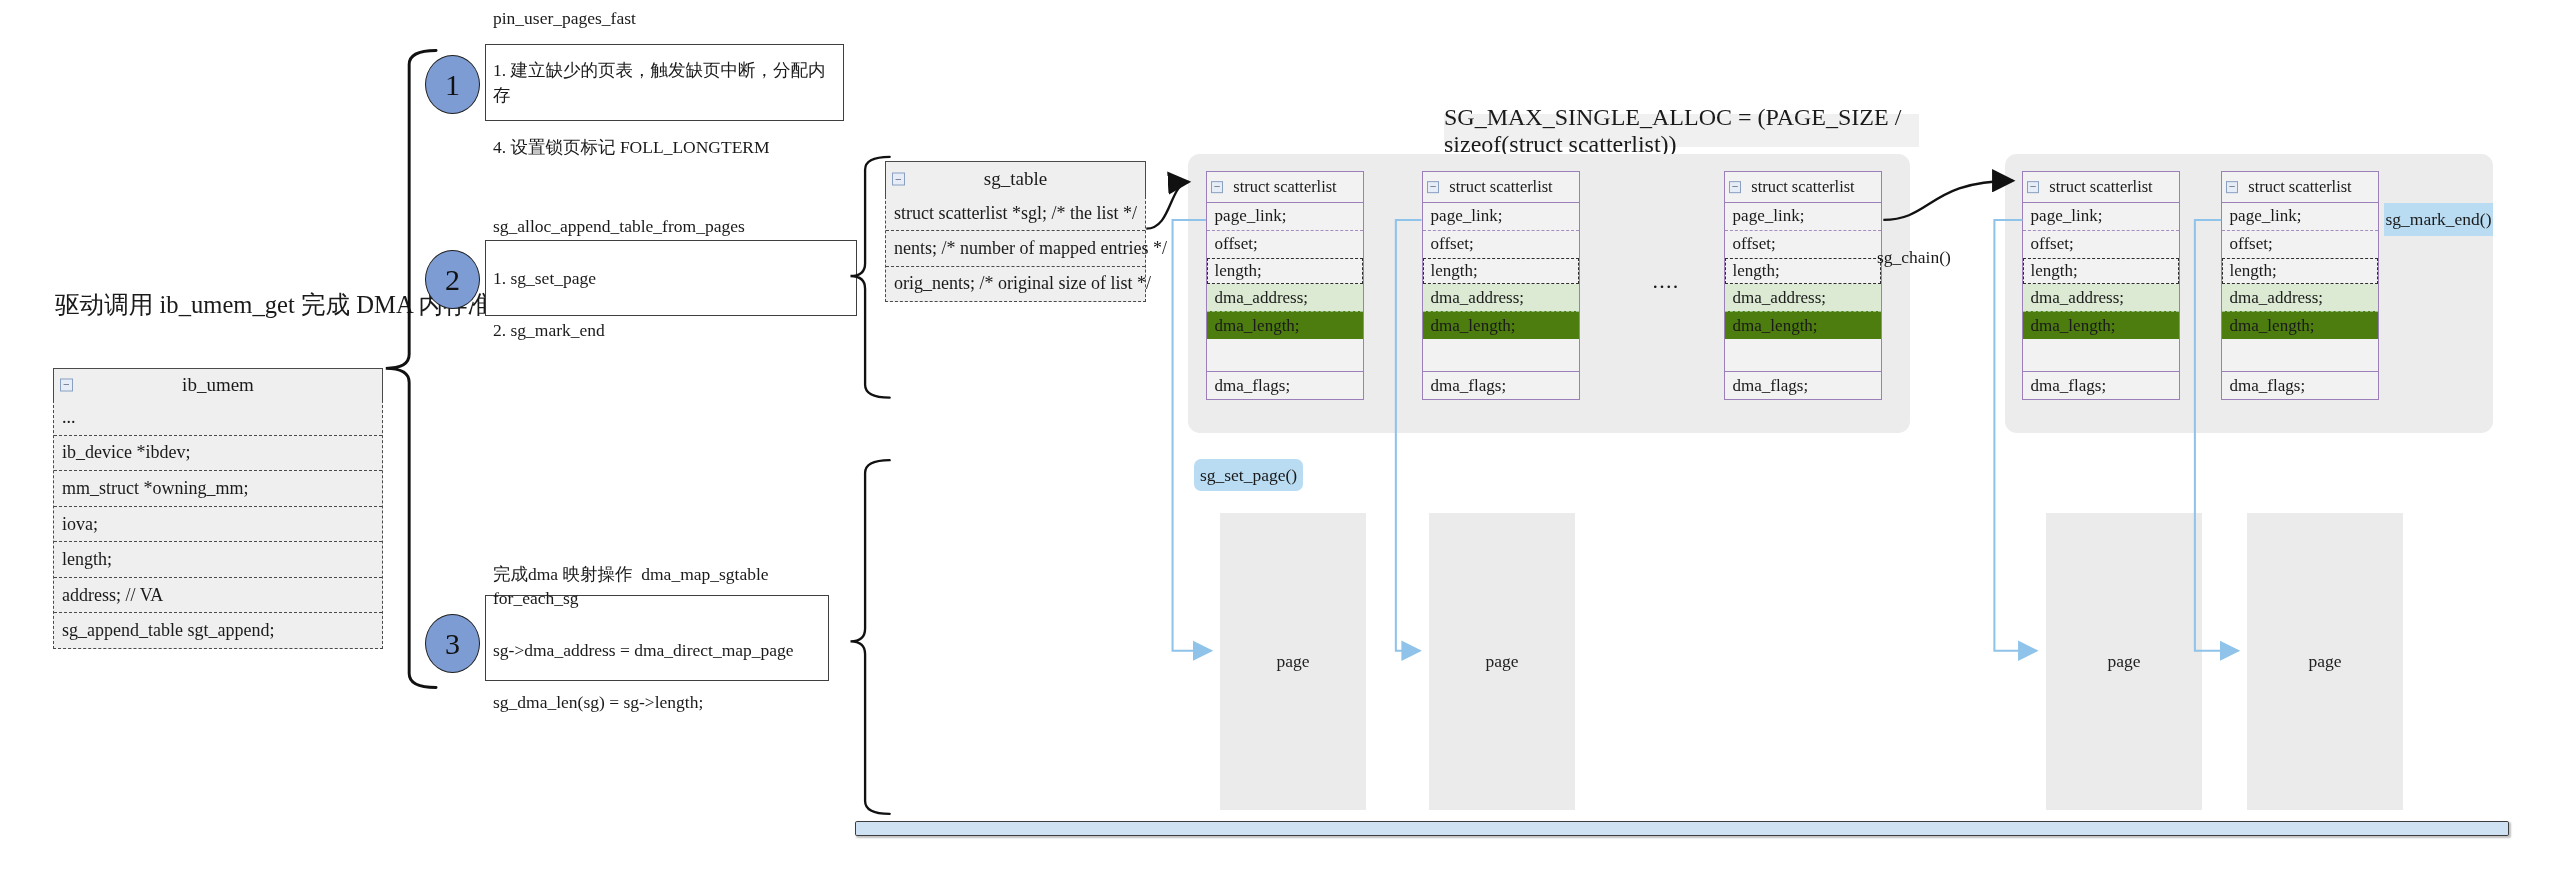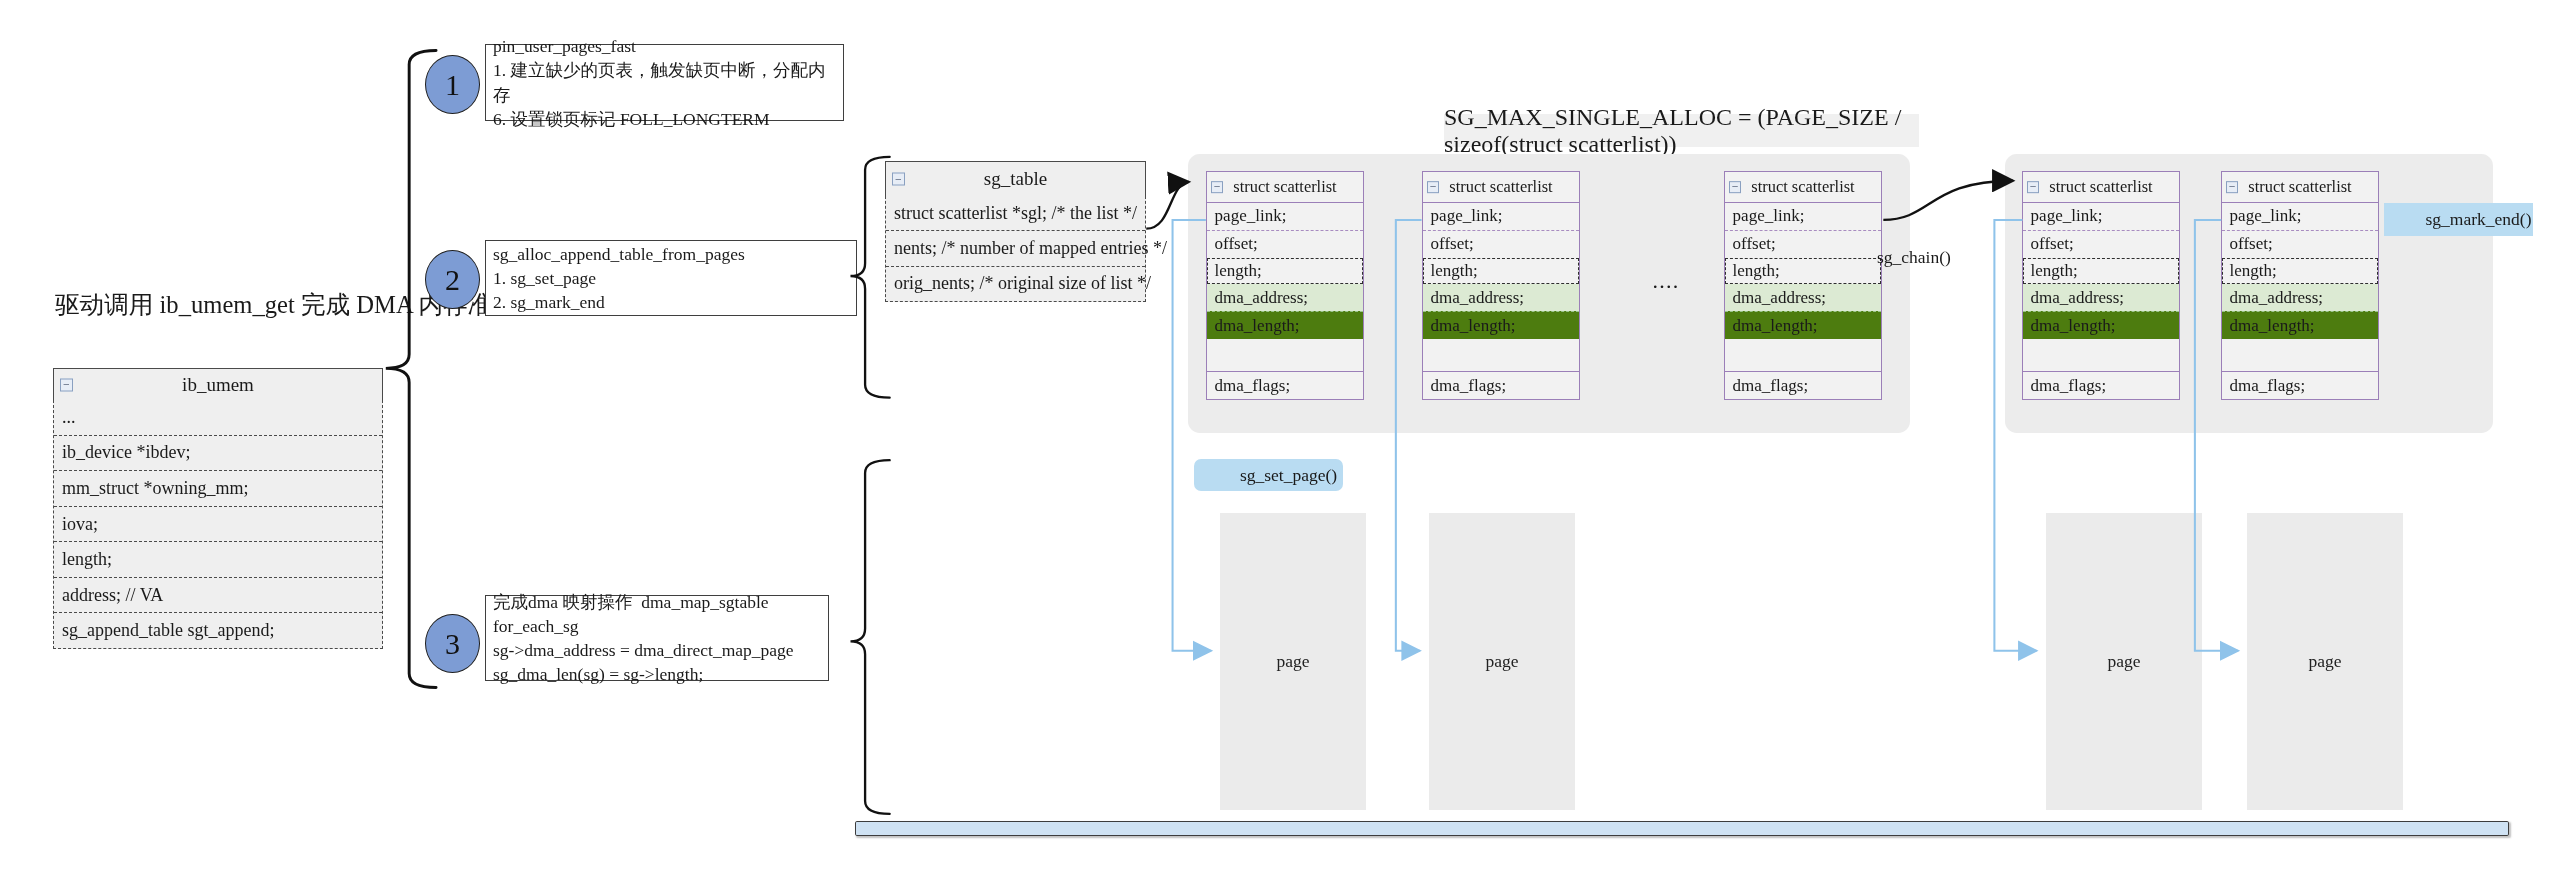--- a/index.html
+++ b/index.html
@@ -11,21 +11,21 @@
   
   .left-note{left:55px;top:288px;font-size:24.6px;white-space:nowrap;}
 
   
   .step-circle{width:53px;height:57px;border-radius:50%;background:#7d9cd4;border:1.8px solid #1f1f1f;
     display:flex;align-items:center;justify-content:center;font-size:30px;color:#111;}
   .c1{left:425px;top:55px;} .c2{left:425px;top:250px;} .c3{left:425px;top:614px;}
 
   
   .step-box{background:#fff;border:1.8px solid #3f3f3f;box-sizing:border-box;padding:14px 7px;
-    display:flex;flex-direction:column;justify-content:center;}
+    display:flex;flex-direction:column;justify-content:center;gap:28px;}
   .b1{left:485px;top:44px;width:359px;height:77px;}
   .b2{left:485px;top:240px;width:372px;height:76px;}
   .b3{left:485px;top:595px;width:344px;height:86px;}
   .step-line{font-size:17.5px;line-height:1.38;white-space:pre-wrap;}
 
   
   .gtable{box-sizing:border-box;display:flex;flex-direction:column;}
   .gtable .ghead{background:#efefef;border:1.8px solid #4a4a4a;border-bottom:none;position:relative;
     display:flex;align-items:center;justify-content:center;font-size:19px;}
   .gtable .gbody{flex:1;display:flex;flex-direction:column;background:#efefef;
@@ -61,21 +61,21 @@
   .r-dmaflags{border-top:1.2px solid #9b7fb8;margin-top:32px;}
   .t1{left:1206px;} .t2{left:1422px;} .t3{left:1724px;} .t4{left:2022px;} .t5{left:2221px;}
 
   .dots{left:1631px;top:268px;width:70px;text-align:center;font-size:22px;letter-spacing:1.2px;}
 
   
   .formula{left:1444px;top:114px;width:475px;height:33px;background:#f0f0f0;
     display:flex;align-items:center;justify-content:center;font-size:24px;}
 
   
-  .fnlabel{background:#b9dcf2;display:flex;align-items:center;justify-content:center;font-size:17.5px;padding-left:40px;}
+  .fnlabel{background:#b9dcf2;display:flex;align-items:center;justify-content:center;font-size:17.5px;}
   .l-setpage{left:1194px;top:459px;width:109px;height:32px;border-radius:7px;}
   .l-markend{left:2384px;top:203px;width:109px;height:33px;}
   .l-chain{left:1877px;top:244px;width:94px;height:26px;background:transparent;font-size:17.5px;
     display:flex;align-items:center;}
 
   
   .page-box{top:513px;width:146px;height:297px;background:#ebebeb;display:flex;align-items:center;
     justify-content:center;font-size:17.5px;color:#222;position:absolute;}
   .p1{left:1220px;} .p2{left:1429px;} .p3{left:2046px;width:156px;} .p4{left:2247px;width:156px;}
 
@@ -106,21 +106,21 @@
       <div class="grow">length;</div>
       <div class="grow">address; // VA</div>
       <div class="grow">sg_append_table sgt_append;</div>
     </div>
   </div>
 
   <div class="abs step-circle c1">1</div>
   <div class="abs step-box b1">
     <div class="step-line">pin_user_pages_fast</div>
     <div class="step-line">1. 建立缺少的页表，触发缺页中断，分配内存</div>
-    <div class="step-line">6. 设置锁页标记 FOLL_LONGTERM</div>
+    <div class="step-line">4. 设置锁页标记 FOLL_LONGTERM</div>
   </div>
 
   <div class="abs step-circle c2">2</div>
   <div class="abs step-box b2">
     <div class="step-line">sg_alloc_append_table_from_pages</div>
     <div class="step-line">1. sg_set_page</div>
     <div class="step-line">2. sg_mark_end</div>
   </div>
 
   <div class="abs step-circle c3">3</div>

